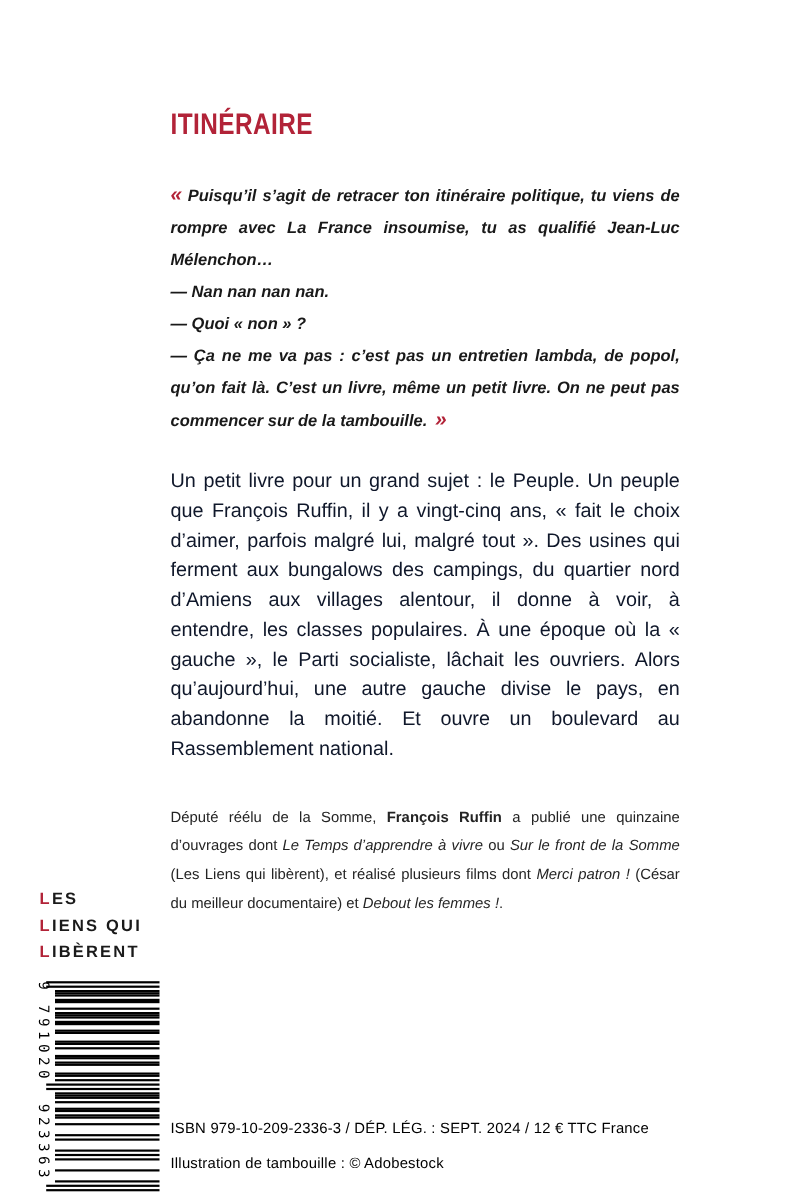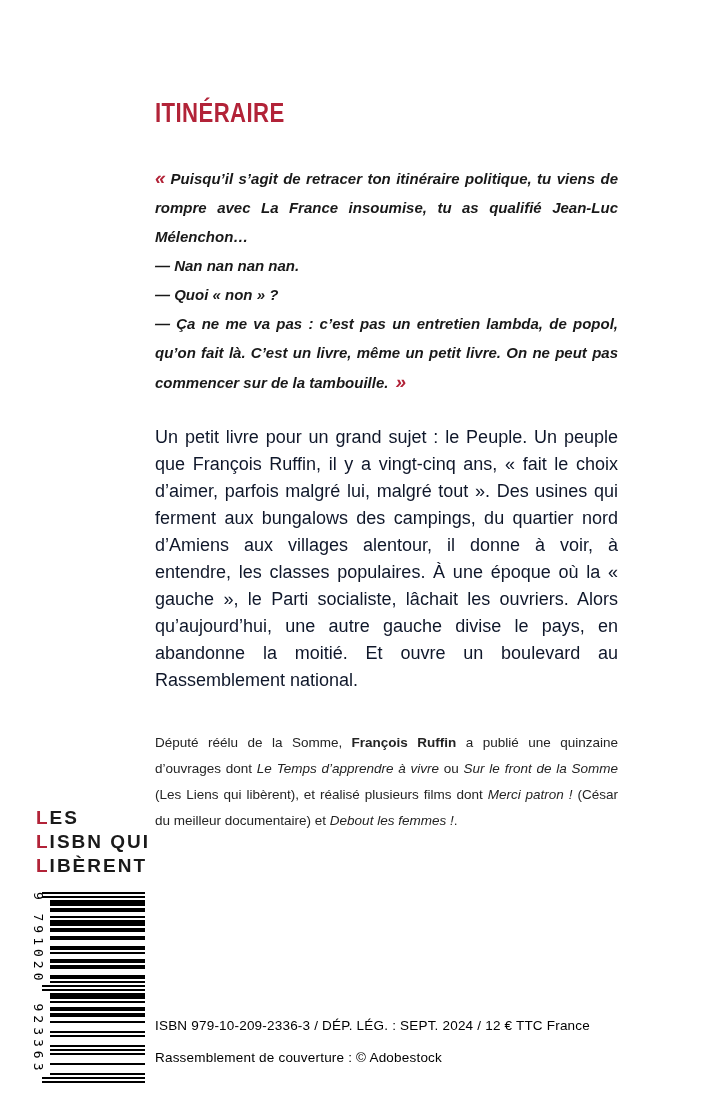--- a/index.html
+++ b/index.html
@@ -66,21 +66,21 @@
     margin-top:10px;
   }
   .bio .b{font-weight:bold;}
   .bio .i{font-style:italic;}
 
   
   .logo{
     position:absolute;
     left:36px;top:806px;
     font-weight:bold;
-    font-size:19px;
+    font-size:15px;
     line-height:24px;
     letter-spacing:2px;
     color:#1a1a1a;
     white-space:nowrap;
   }
   .logo .red{color:#b22338;}
 
   
   .barcode{
     position:absolute;
@@ -129,31 +129,31 @@
     <p><span>— Ça ne me va pas : c’est pas un entretien lambda, de popol, qu’on fait là. C’est un livre, même un petit livre. On ne peut pas commencer sur de la tambouille.</span><span class="qmark close">»</span></p>
   </div>
 
   <div class="col body-par par1">Un petit livre pour un grand sujet : le Peuple. Un peuple que François Ruffin, il y a vingt-cinq ans, « fait le choix d’aimer, parfois malgré lui, malgré tout ». Des usines qui ferment aux bungalows des campings, du quartier nord d’Amiens aux villages alentour, il donne à voir, à entendre, les classes populaires. À une époque où la « gauche », le Parti socialiste, lâchait les ouvriers. Alors qu’aujourd’hui, une autre gauche divise le pays, en abandonne la moitié. Et ouvre un boulevard au Rassemblement national.</div>
 
 
   <div class="col bio"><span class="r">Député réélu de la Somme, </span><span class="b">François Ruffin</span><span class="r"> a publié une quinzaine d’ouvrages dont </span><span class="i">Le Temps d’apprendre à vivre</span><span class="r"> ou </span><span class="i">Sur le front de la Somme</span><span class="r"> (Les Liens qui libèrent), et réalisé plusieurs films dont </span><span class="i">Merci patron !</span><span class="r"> (César du meilleur documentaire) et </span><span class="i">Debout les femmes !</span><span class="r">.</span></div>
 
   <div class="logo">
       <div><span class="red">L</span><span>ES</span></div>
-      <div><span class="red">L</span><span>ISBN QUI</span></div>
+      <div><span class="red">L</span><span>IENS QUI</span></div>
       <div><span class="red">L</span><span>IBÈRENT</span></div>
     </div>
 
   <div class="barcode">
     <div class="bars"><span class="on guard"></span><span class="guard"></span><span class="on guard"></span><span class=""></span><span class="on"></span><span class="on"></span><span class="on"></span><span class=""></span><span class="on"></span><span class="on"></span><span class=""></span><span class=""></span><span class="on"></span><span class=""></span><span class="on"></span><span class="on"></span><span class="on"></span><span class=""></span><span class="on"></span><span class="on"></span><span class=""></span><span class=""></span><span class="on"></span><span class="on"></span><span class=""></span><span class=""></span><span class=""></span><span class="on"></span><span class="on"></span><span class=""></span><span class="on"></span><span class=""></span><span class=""></span><span class="on"></span><span class="on"></span><span class=""></span><span class="on"></span><span class="on"></span><span class=""></span><span class=""></span><span class=""></span><span class="on"></span><span class="on"></span><span class=""></span><span class="on"></span><span class="guard"></span><span class="on guard"></span><span class="guard"></span><span class="on guard"></span><span class="guard"></span><span class="on"></span><span class="on"></span><span class="on"></span><span class=""></span><span class="on"></span><span class=""></span><span class=""></span><span class="on"></span><span class="on"></span><span class=""></span><span class="on"></span><span class="on"></span><span class=""></span><span class=""></span><span class="on"></span><span class=""></span><span class=""></span><span class=""></span><span class=""></span><span class="on"></span><span class=""></span><span class="on"></span><span class=""></span><span class=""></span><span class=""></span><span class=""></span><span class="on"></span><span class=""></span><span class="on"></span><span class=""></span><span class="on"></span><span class=""></span><span class=""></span><span class=""></span><span class=""></span><span class="on"></span><span class=""></span><span class=""></span><span class=""></span><span class=""></span><span class="on"></span><span class=""></span><span class="on guard"></span><span class="guard"></span><span class="on guard"></span></div>
     <div class="bc-digits">
       <span class="bc-d0">9</span>
       <span class="bc-g1">791020</span>
       <span class="bc-g2">923363</span>
     </div>
   </div>
 
   <div class="col footer">
     <div>ISBN 979-10-209-2336-3 / DÉP. LÉG. : SEPT. 2024 / 12 € TTC France</div>
-    <div>Rassemblement de couverture : © Adobestock</div>
+    <div>Illustration de tambouille : © Adobestock</div>
   </div>
 
 </div>
 
 </body></html>

